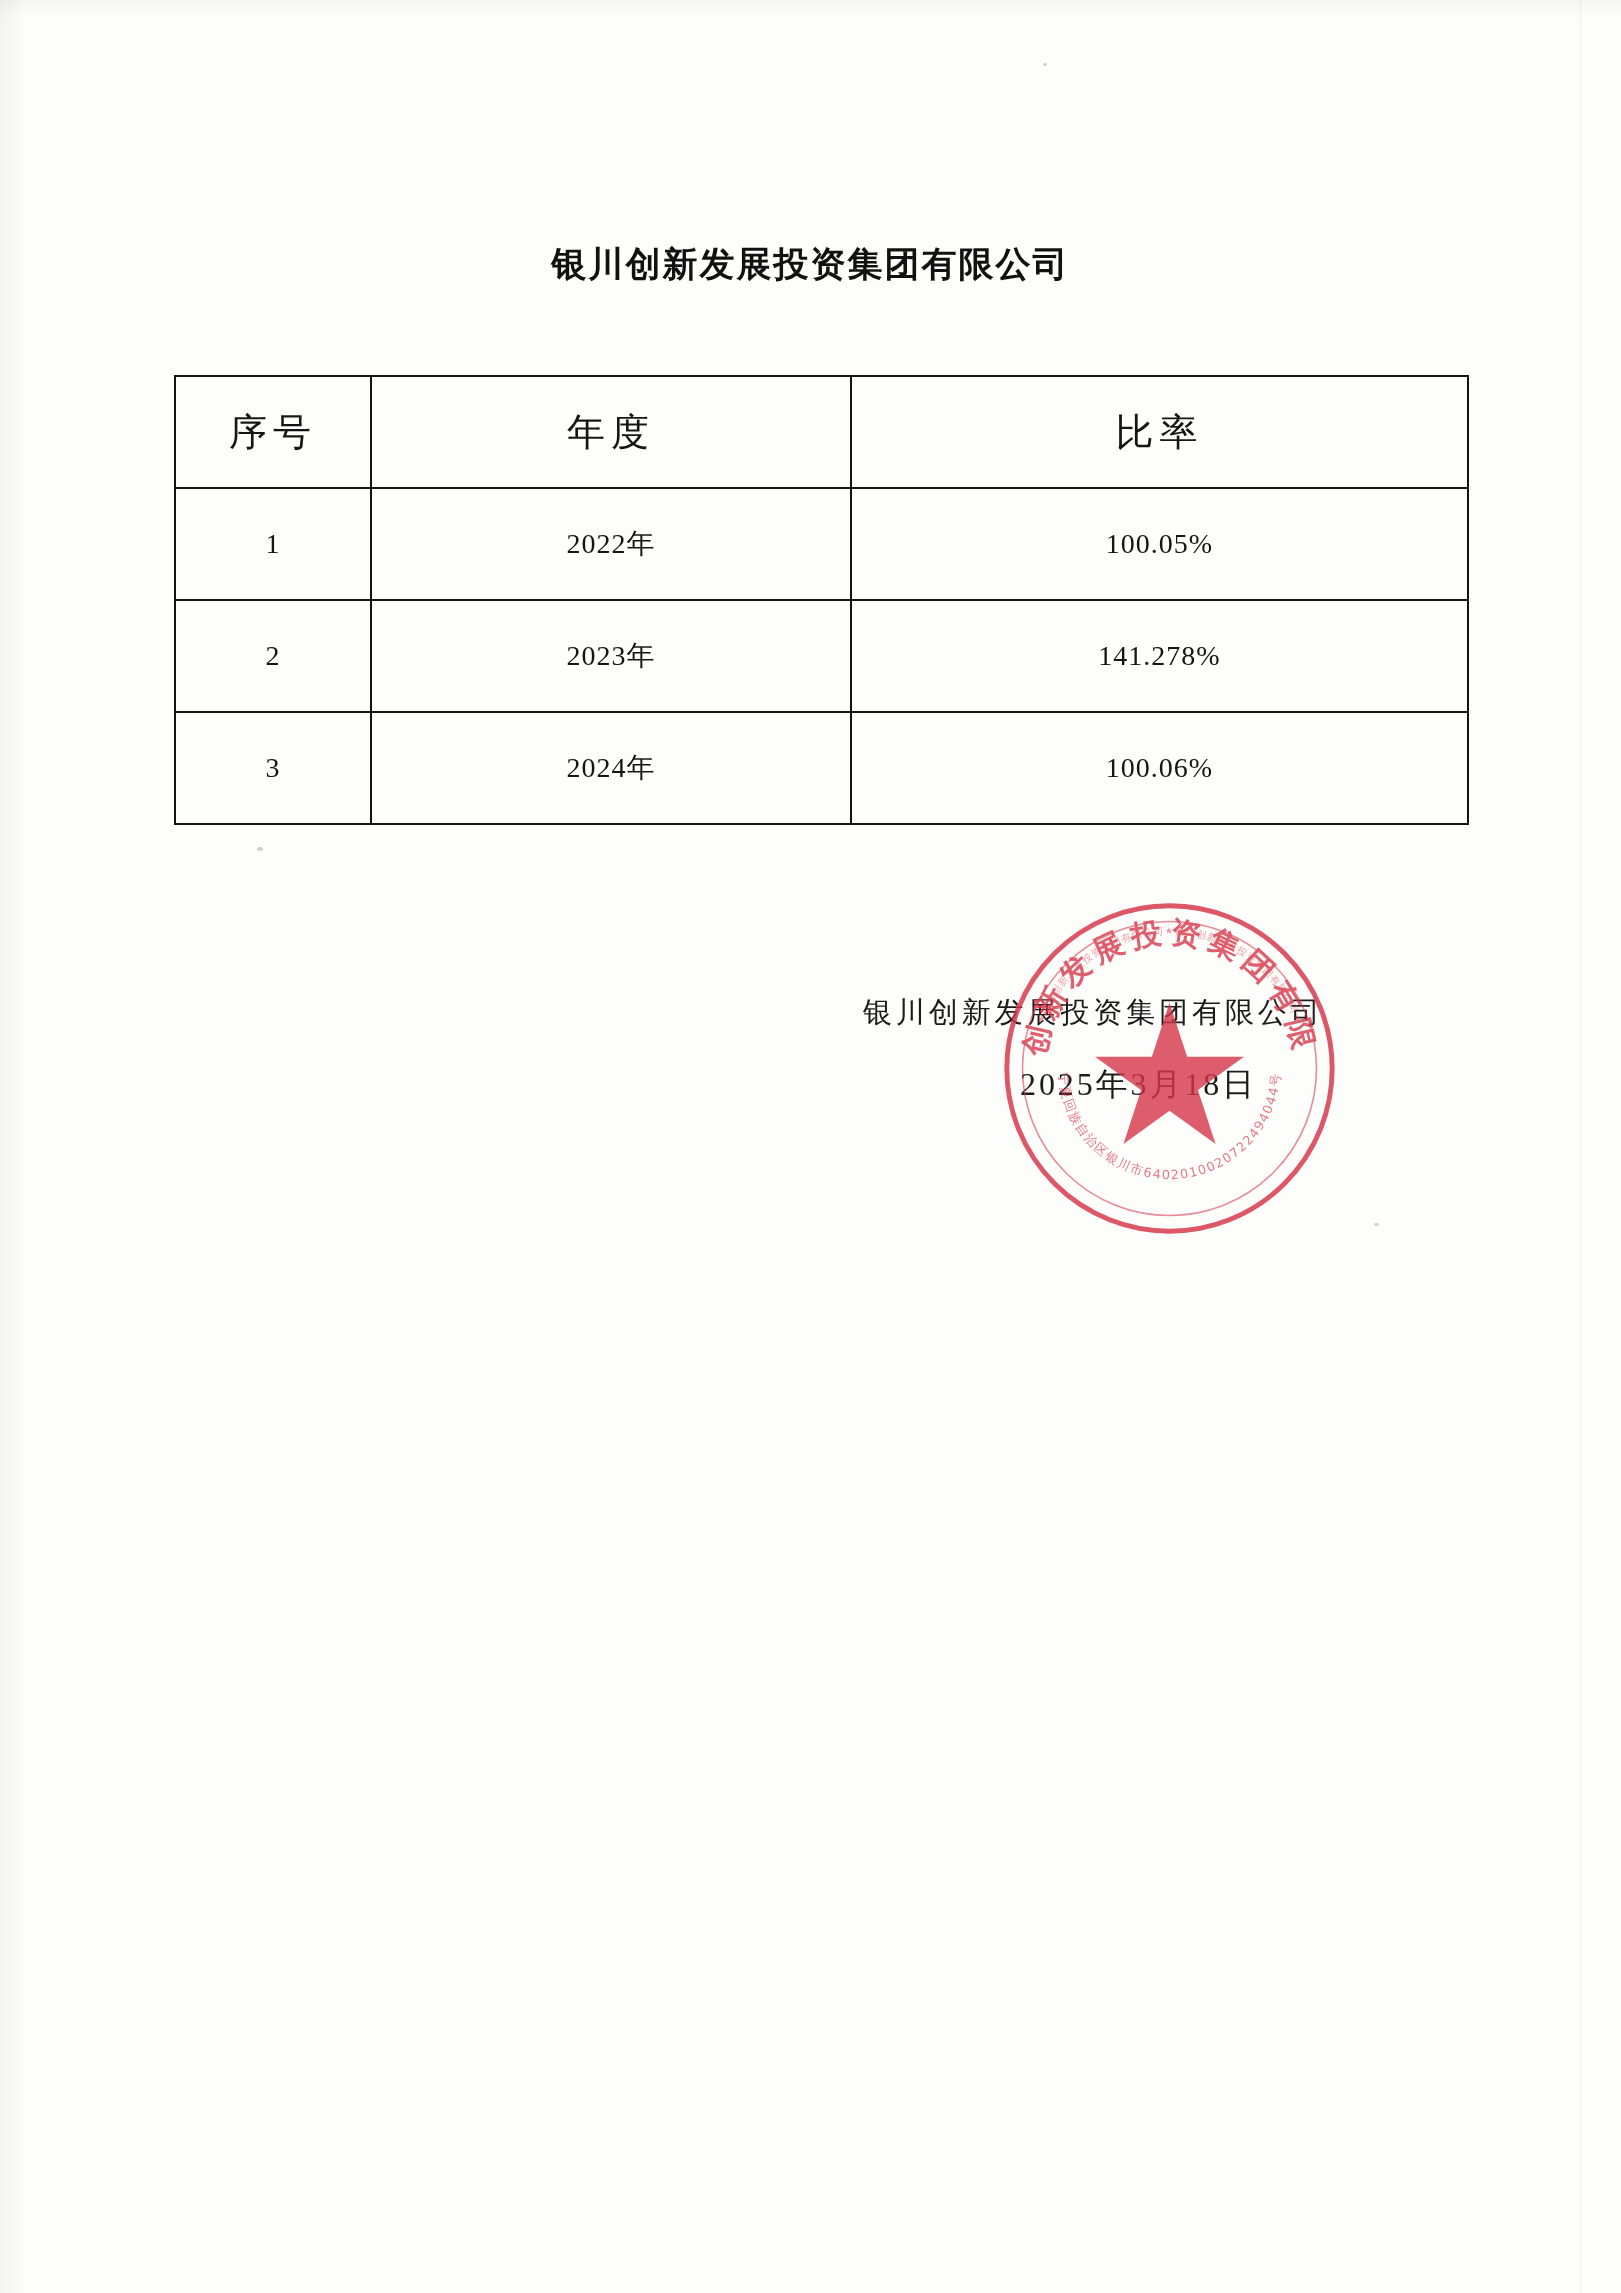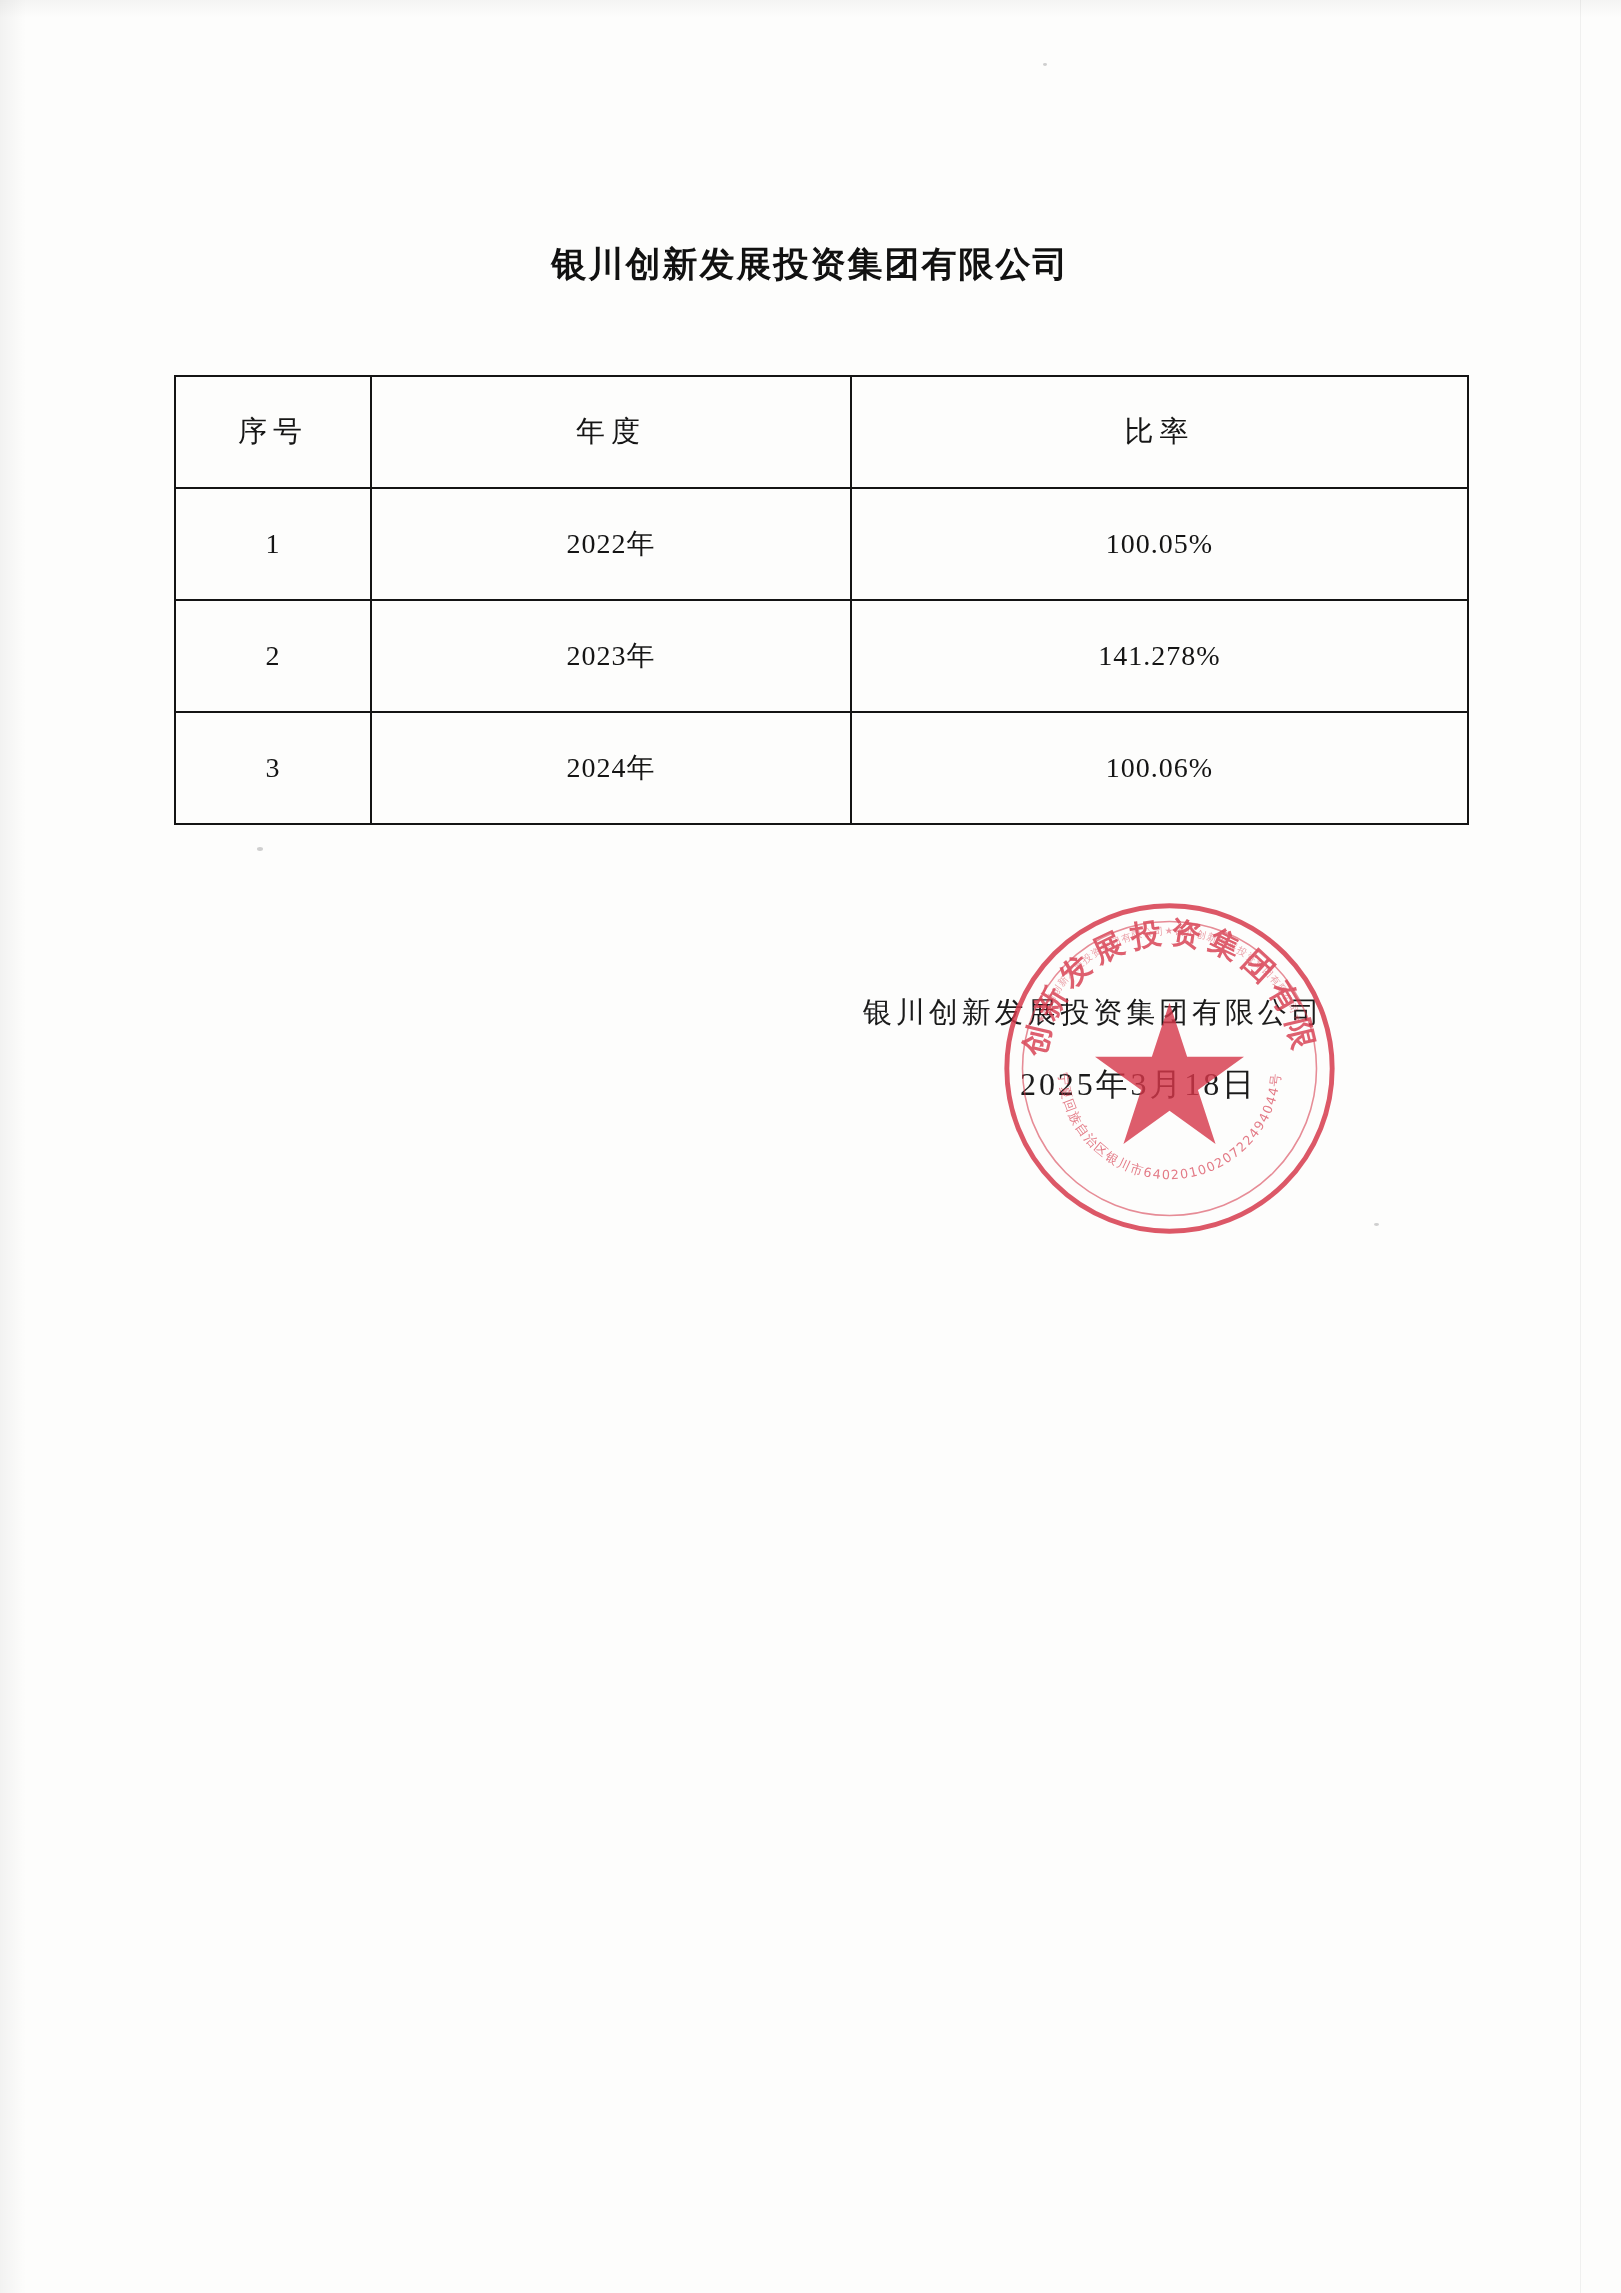--- a/index.html
+++ b/index.html
@@ -80,21 +80,21 @@
     height: 108px;
     text-align: center;
     vertical-align: middle;
     font-size: 28px;
     font-weight: normal;
     font-family: "Liberation Serif", "DejaVu Serif", serif;
     letter-spacing: 1px;
     color: #151515;
   }
   table.pub th {
-    font-size: 29px;
+    font-size: 38px;
     letter-spacing: 5.9px;
   }
   col.c-idx  { width: 196px; }
   col.c-year { width: 480px; }
   col.c-rate { width: 617px; }
 
   .cell-num {
     font-family: "Liberation Serif", "DejaVu Serif", serif;
     letter-spacing: 1.5px;
   }

